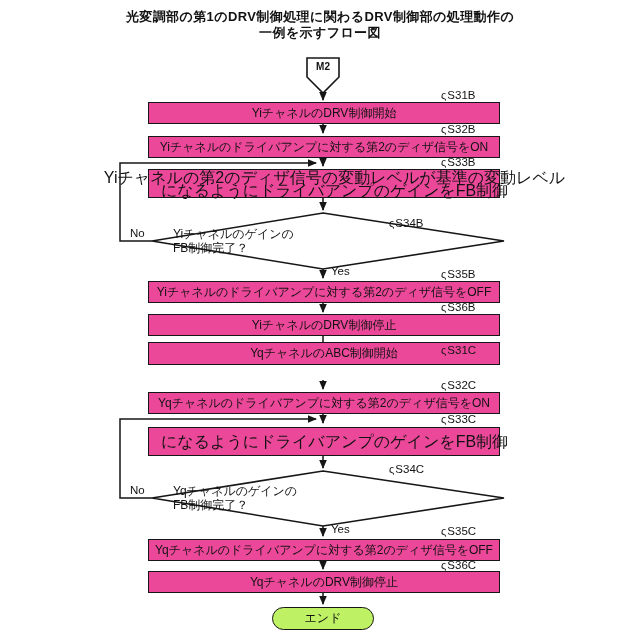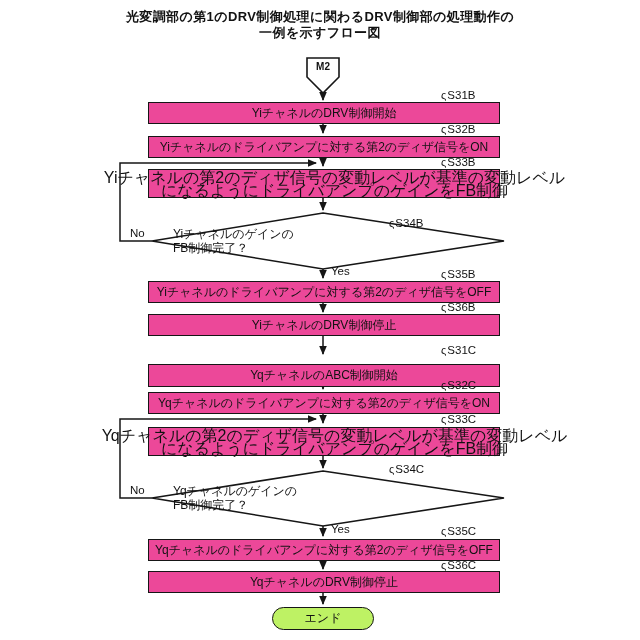--- a/index.html
+++ b/index.html
@@ -87,28 +87,27 @@
   <div class="pbox two" style="top:169px">
     <span class="ptext">Yiチャネルの第2のディザ信号の変動レベルが基準の変動レベル</span>
     <span class="ptext">になるようにドライバアンプのゲインをFB制御</span>
   </div>
   <div class="pbox" style="top:281px">
     <span class="ptext">Yiチャネルのドライバアンプに対する第2のディザ信号をOFF</span>
   </div>
   <div class="pbox" style="top:314px">
     <span class="ptext">YiチャネルのDRV制御停止</span>
   </div>
-  <div class="pbox" style="top:364px; height:23px">
+  <div class="pbox" style="top:342px; height:23px">
     <span class="ptext">YqチャネルのABC制御開始</span>
   </div>
   <div class="pbox" style="top:392px">
     <span class="ptext">Yqチャネルのドライバアンプに対する第2のディザ信号をON</span>
   </div>
   <div class="pbox two" style="top:427px">
-    <span class="ptext">Yqチャネルの第2のディザ信号の変動レベルが基準の変動レベル</span>
     <span class="ptext">になるようにドライバアンプのゲインをFB制御</span>
   </div>
   <div class="pbox" style="top:539px">
     <span class="ptext">Yqチャネルのドライバアンプに対する第2のディザ信号をOFF</span>
   </div>
   <div class="pbox" style="top:571px">
     <span class="ptext">YqチャネルのDRV制御停止</span>
   </div>
 
   <div class="dtext" style="top:228px">

